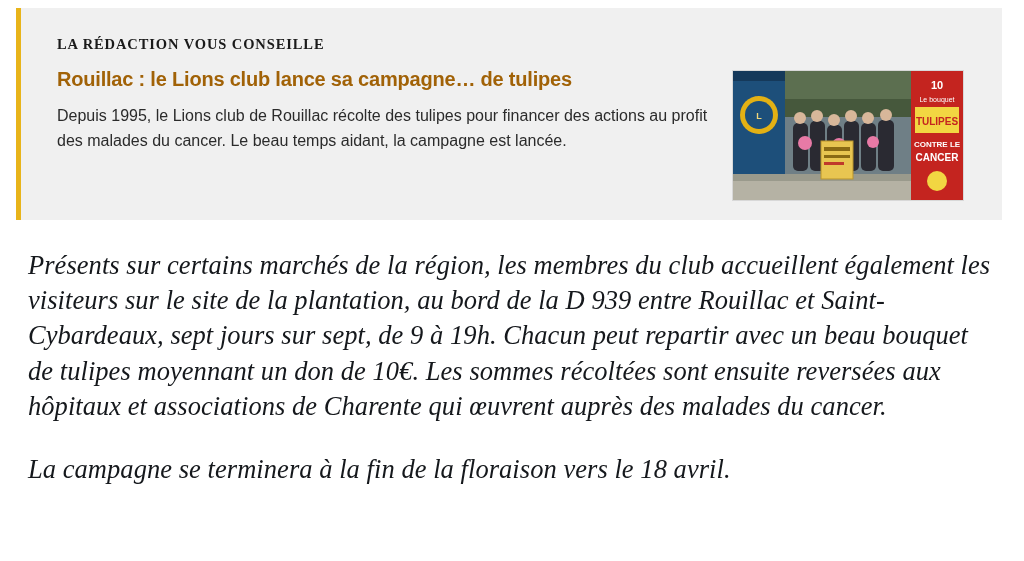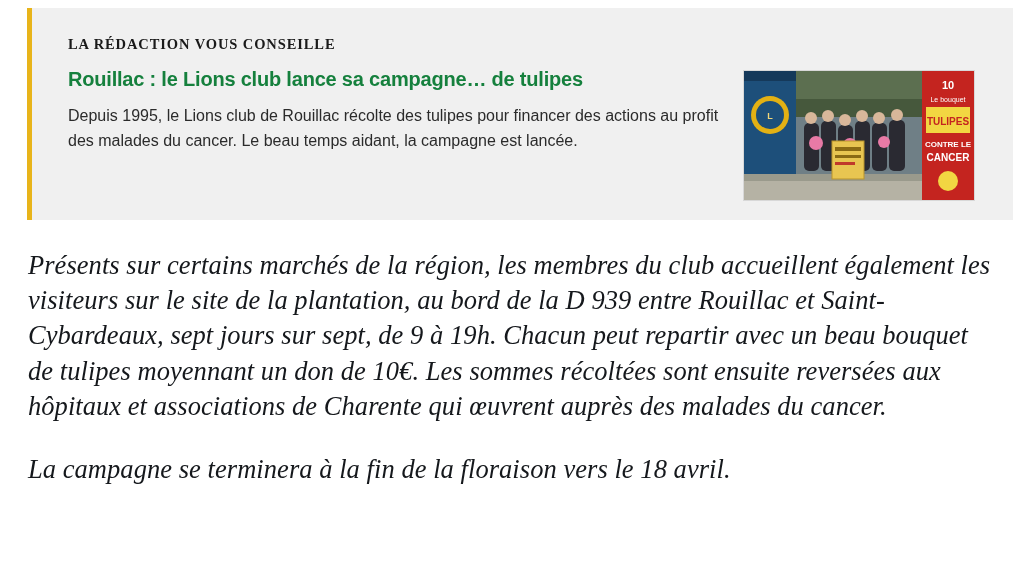--- a/index.html
+++ b/index.html
@@ -18,21 +18,21 @@
   .page {
     position: relative;
     width: 1024px;
     height: 561px;
     background: #ffffff;
   }
 
   
   .reco-box {
     position: absolute;
-    left: 27px;
+    left: 16px;
     top: 8px;
     width: 986px;
     height: 212px;
     background: #f0f0f0;
     box-sizing: border-box;
     border-left: 5px solid #e8b41a;
     display: flex;
     align-items: flex-start;
   }
 
@@ -50,21 +50,21 @@
     color: #1a1a1a;
     text-transform: uppercase;
     margin: 0 0 14px 0;
   }
 
   .reco-title {
     font-family: "Liberation Sans", sans-serif;
     font-weight: bold;
     font-size: 20px;
     line-height: 1.25;
-    color: #15803d;
+    color: #a16207;
     margin: 0 0 12px 0;
     letter-spacing: -0.2px;
   }
 
   .reco-desc {
     font-family: "Liberation Sans", sans-serif;
     font-size: 16px;
     line-height: 1.55;
     color: #2b2b2b;
     margin: 0;

